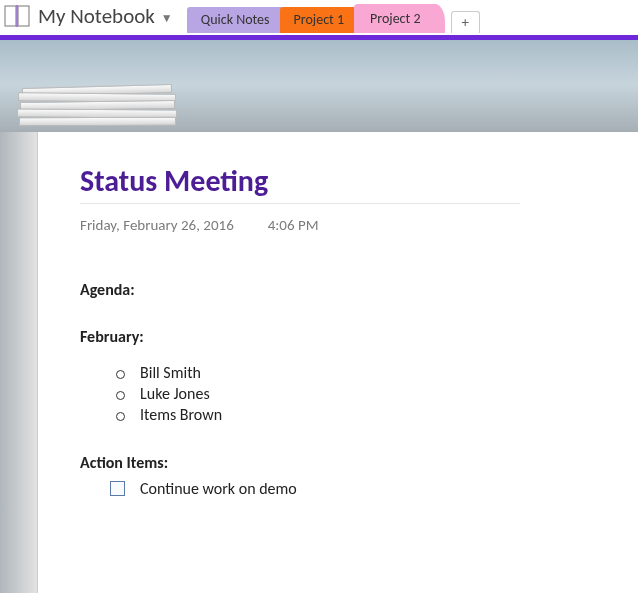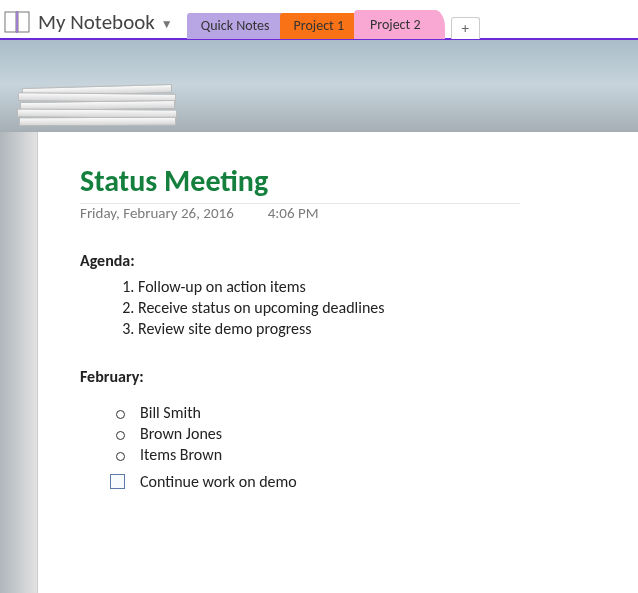--- a/index.html
+++ b/index.html
@@ -5,24 +5,23 @@
   * { box-sizing: border-box; margin: 0; padding: 0; }
   body {
     font-family: "Segoe UI", Calibri, Arial, sans-serif;
     width: 638px;
     height: 593px;
     overflow: hidden;
     background: #f5f5f5;
   }
   .topbar {
     display: flex;
-    align-items: flex-end;
     height: 40px;
     background: #fff;
-    border-bottom: 2px solid #6d28d9;
+    border-bottom: 5px solid #6d28d9;
     position: relative;
   }
   .notebook-picker {
     display: flex;
     align-items: center;
     gap: 6px;
     padding: 2px 8px 2px 4px;
     height: 32px;
     cursor: pointer;
     flex-shrink: 0;
@@ -138,40 +137,40 @@
     top: 0;
     bottom: 0;
     background: #fff;
     padding: 30px 30px 0 42px;
     color: #222;
   }
   .page h1 {
     font-family: Calibri, Arial, sans-serif;
     font-size: 30px;
     font-weight: 700;
-    color: #15803d;
+    color: #4c1d95;
     margin-bottom: 4px;
   }
   .meta {
     display: flex;
     gap: 34px;
     font-size: 15px;
     color: #7b7b7b;
     padding-bottom: 6px;
     border-top: 1px solid #e6e6e6;
-    padding-top: 0;
+    padding-top: 12px;
     margin-top: 2px;
     width: 440px;
   }
   .section-heading {
     font-weight: 700;
     font-size: 16px;
     margin-top: 28px;
   }
-  .section-heading.first { margin-top: 23px; }
+  .section-heading.first { margin-top: 40px; }
   ol.agenda {
     list-style: decimal;
     margin: 6px 0 0 58px;
     font-size: 16px;
   }
   ol.agenda li { padding: 1px 0; }
   ul.attendees {
     list-style: none;
     margin: 16px 0 0 36px;
     font-size: 16px;
@@ -246,33 +245,29 @@
 <div class="content-wrap">
   <div class="left-gutter"></div>
   <div class="page">
     <h1>Status Meeting</h1>
     <div class="meta">
       <span>Friday, February 26, 2016</span>
       <span>4:06 PM</span>
     </div>
 
     <div class="section-heading first">Agenda:</div>
-    <ol class="agenda">
-      <li>Follow-up on action items</li>
-      <li>Receive status on upcoming deadlines</li>
-      <li>Review site demo progress</li>
-    </ol>
 
     <div class="section-heading">February:</div>
     <ul class="attendees">
       <li>Bill Smith</li>
-      <li>Brown Jones</li>
+      <li>Luke Jones</li>
       <li>Items Brown</li>
     </ul>
 
+    <div class="section-heading">Action Items:</div>
     <div class="action-items">
       <div class="action-row">
         <span class="chk"></span>
         <span>Continue work on demo</span>
       </div>
     </div>
   </div>
 </div>
 
 </body></html>

